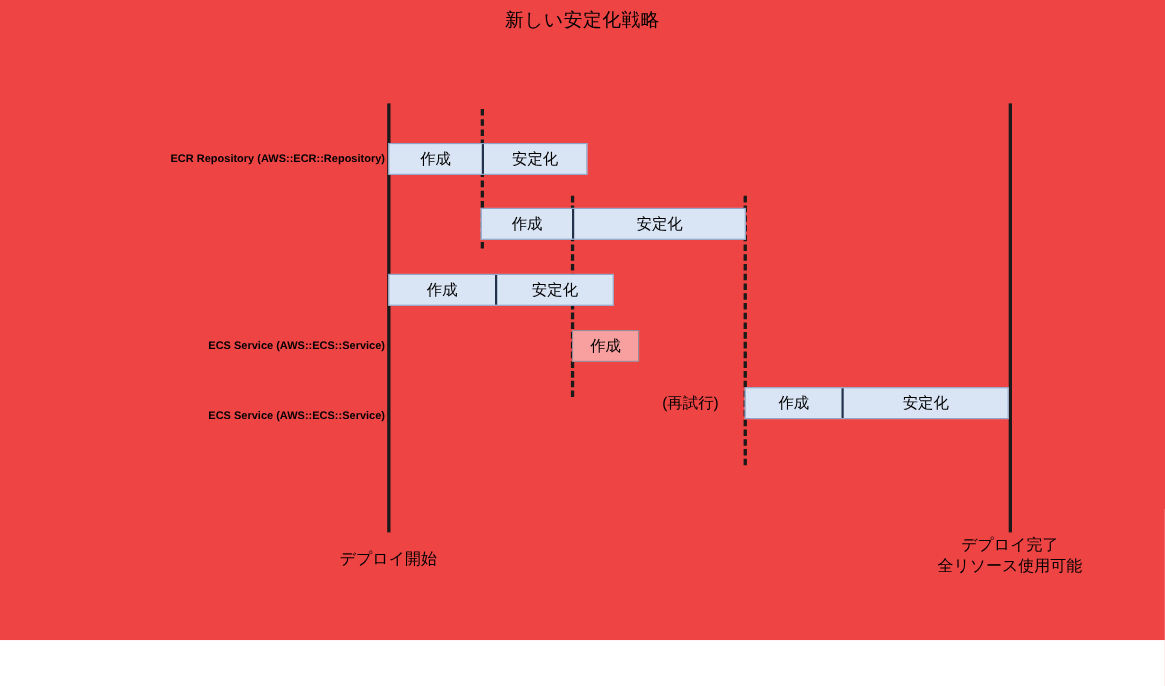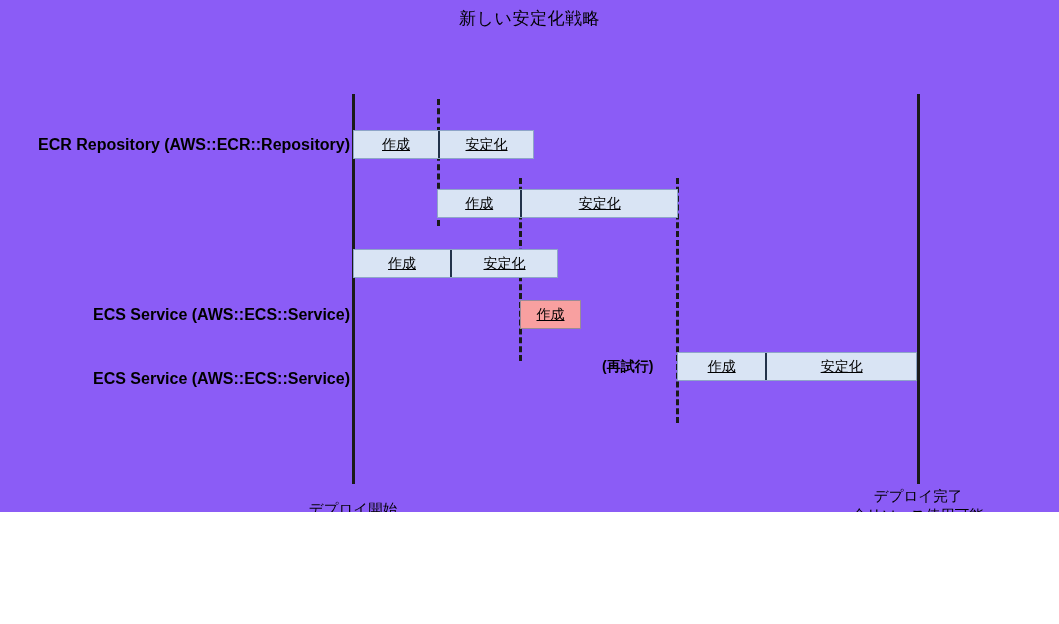--- a/index.html
+++ b/index.html
@@ -7,23 +7,23 @@
     padding: 0;
     background: #ffffff;
   }
   body {
     font-family: "Liberation Sans", "DejaVu Sans", sans-serif;
     color: #000000;
   }
   #canvas {
     position: relative;
     width: 1059px;
-    height: 512px;
+    height: 582px;
     overflow: hidden;
-    background: #8b5cf6;
+    background: #ef4444;
   }
 
   
   .chart-title {
     position: absolute;
     left: 0;
     top: 8px;
     width: 1059px;
     text-align: center;
     font-size: 17px;
@@ -43,36 +43,35 @@
   .dashline {
     position: absolute;
     width: 0;
     border-left: 3px dashed #1a1a1a;
   }
 
   
   .row-label {
     position: absolute;
     text-align: left;
-    font-size: 16px;
+    font-size: 10px;
     font-weight: bold;
     color: #000;
     white-space: nowrap;
     line-height: 16px;
   }
 
   
   .bar {
     position: absolute;
     height: 29px;
     box-sizing: border-box;
     display: flex;
     align-items: stretch;
     border: 1px solid #9aa7bd;
-    text-decoration: underline;
   }
   .bar.ok {
     background: #d9e4f4;
     border-color: #8ea5c8;
   }
   .bar.fail {
     background: #f8a0a0;
     border-color: #9a8a96;
   }
   .seg {
@@ -155,21 +154,21 @@
     <div class="seg" style="width:97px;">作成</div>
     <div class="seg" style="width:108px;">安定化</div>
   </div>
 
   <div class="row-label" style="right:709px; top:307px;">ECS Service (AWS::ECS::Service)</div>
   <div class="bar fail" style="left:520px; top:300px; width:61px;">
     <div class="seg" style="width:61px;">作成</div>
   </div>
 
   <div class="row-label" style="right:709px; top:371px;">ECS Service (AWS::ECS::Service)</div>
-  <div class="retry-note" style="left:602px; top:358px;font-weight:bold;">(再試行)</div>
+  <div class="retry-note" style="left:602px; top:358px;">(再試行)</div>
   <div class="bar ok" style="left:677px; top:352px; width:240px;">
     <div class="seg" style="width:88px;">作成</div>
     <div class="seg" style="width:152px;">安定化</div>
   </div>
 
   <div class="axis-caption" style="left:257px; top:500px; width:192px;">デプロイ開始</div>
   <div class="axis-caption" style="left:818px; top:487px; width:200px;">デプロイ完了
 全リソース使用可能</div>
 
   <div class="legend-swatch" style="left:128px; top:598px;"></div>

